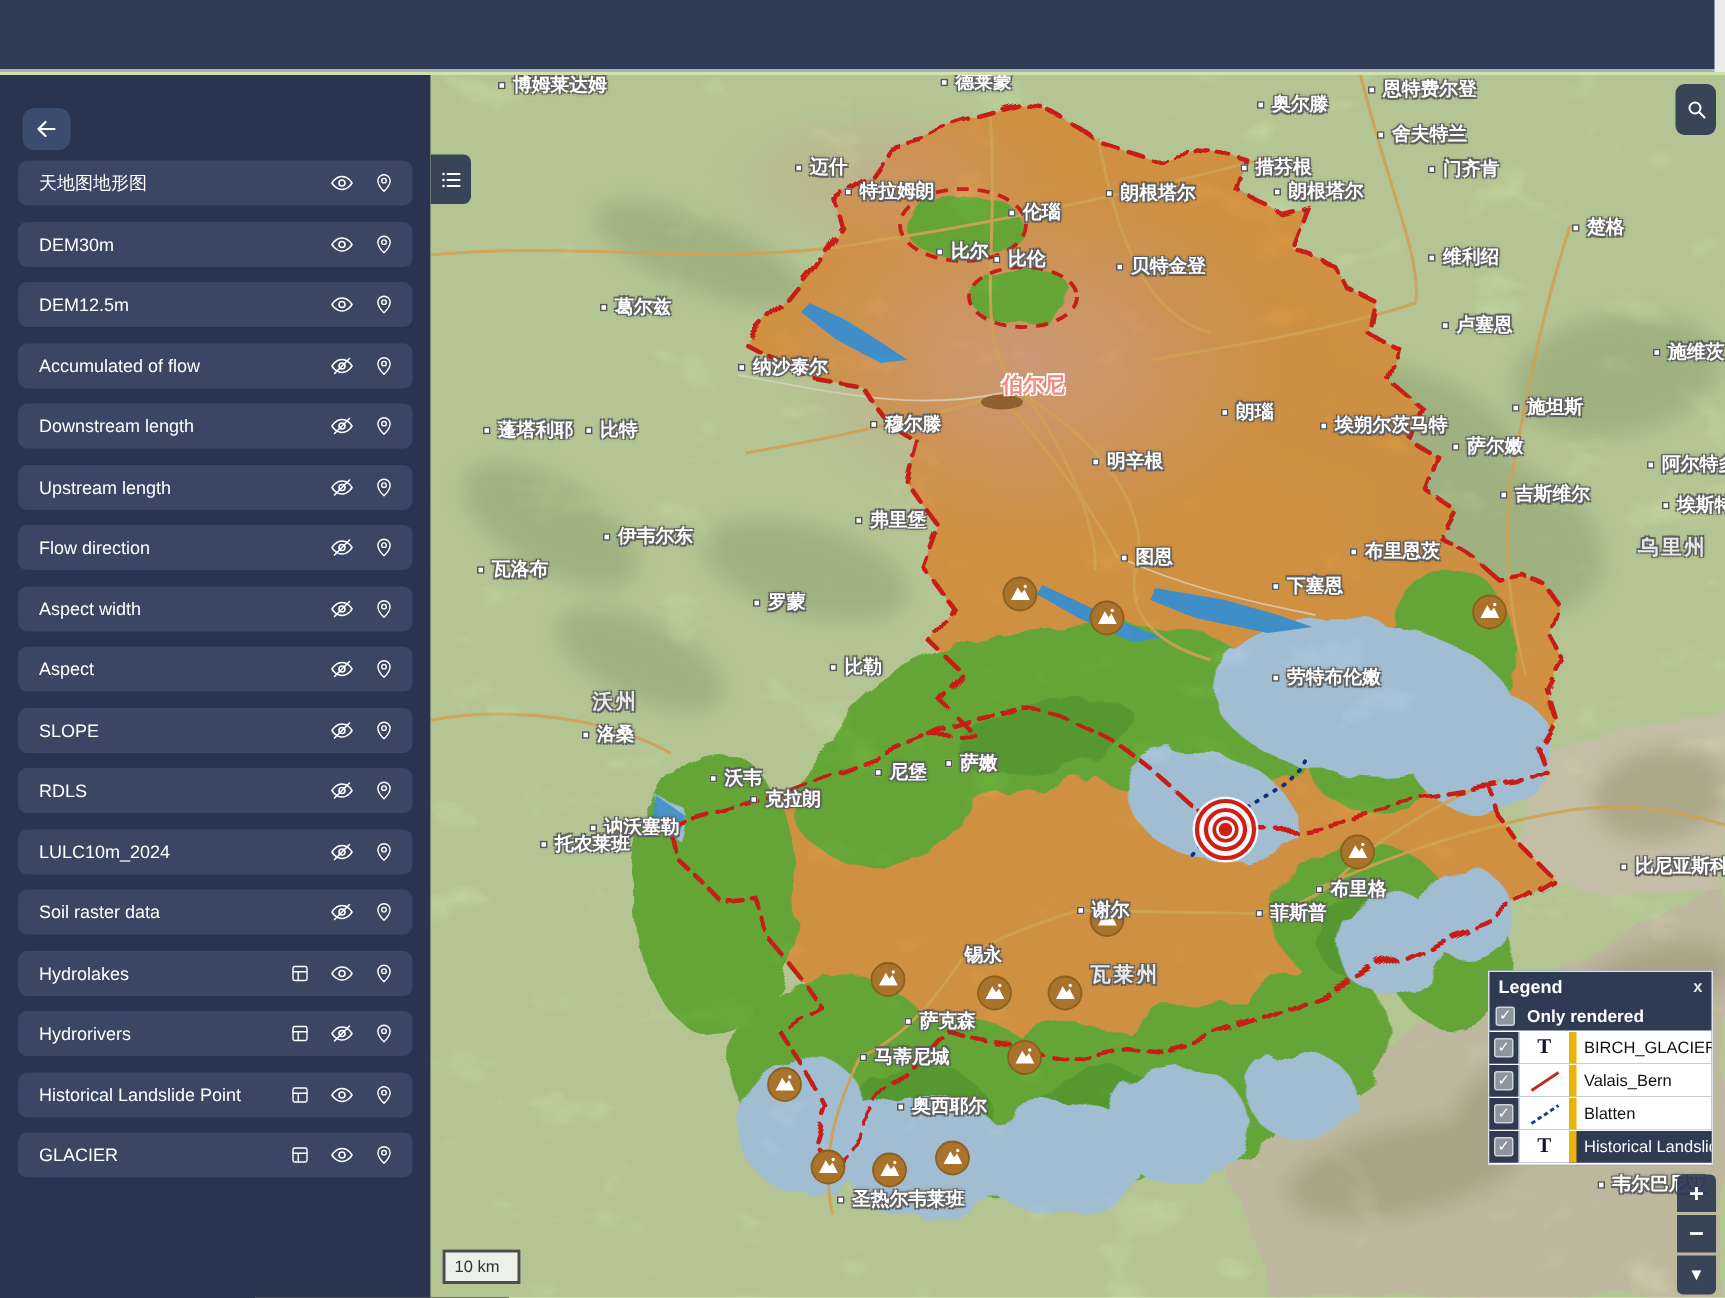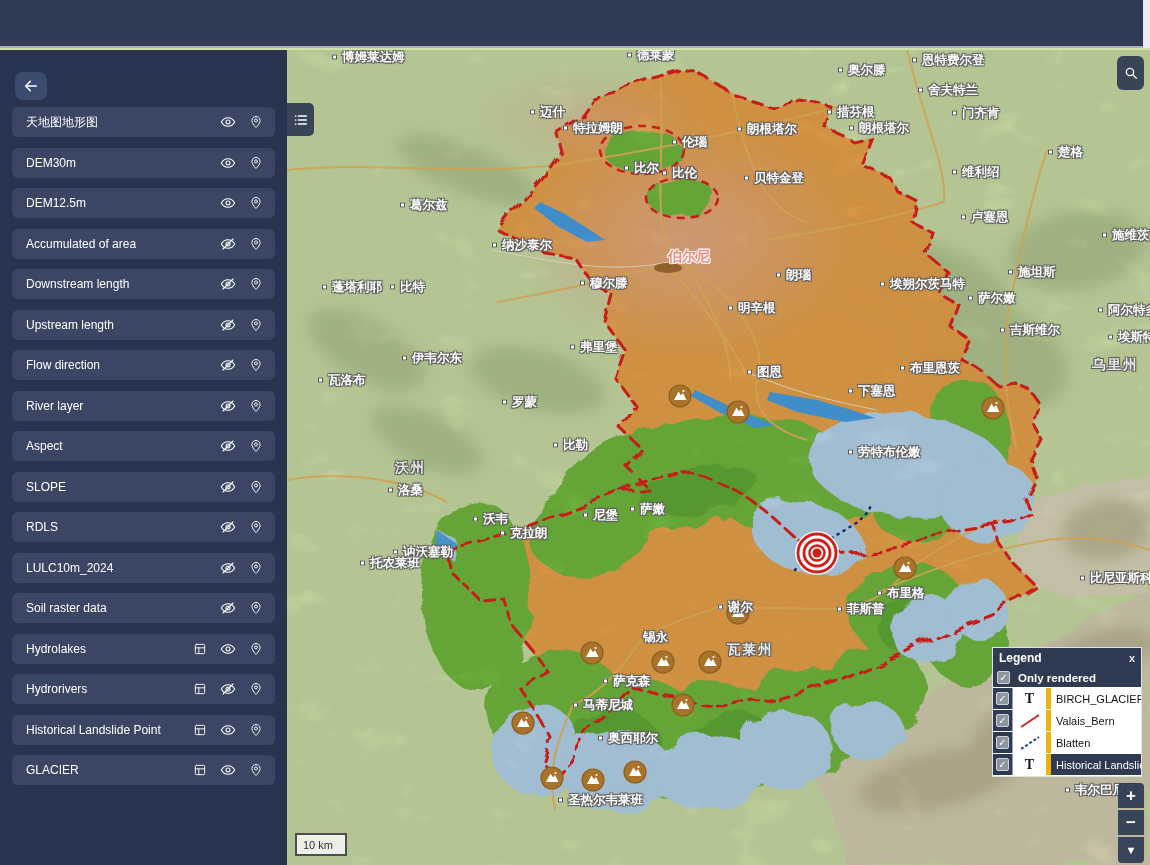--- a/index.html
+++ b/index.html
@@ -125,21 +125,21 @@
               <path style="fill:none;stroke:#fff;stroke-width:1.6;stroke-linecap:round;stroke-linejoin:round" d="M2 12s3.5-6.5 10-6.5S22 12 22 12s-3.5 6.5-10 6.5S2 12 2 12z"></path>
               <circle style="fill:none;stroke:#fff;stroke-width:1.6;stroke-linecap:round;stroke-linejoin:round" cx="12" cy="12" r="3"></circle>
             </svg>
             <svg viewBox="0 0 24 24" class="ic small">
               <path style="fill:none;stroke:#fff;stroke-width:1.6;stroke-linecap:round;stroke-linejoin:round" d="M12 2.5c-3.9 0-7 3-7 6.8C5 14.5 12 21.5 12 21.5s7-7 7-12.2c0-3.8-3.1-6.8-7-6.8z"></path>
               <circle style="fill:none;stroke:#fff;stroke-width:1.6;stroke-linecap:round;stroke-linejoin:round" cx="12" cy="9.3" r="2.6"></circle>
             </svg>
           </span>
         </div>
         <div class="layer-item">
-          <span class="lbl">Accumulated of area</span>
+          <span class="lbl">Accumulated of flow</span>
           <span class="icons">
             <svg viewBox="0 0 24 24" class="ic">
               <path style="fill:none;stroke:#fff;stroke-width:1.6;stroke-linecap:round;stroke-linejoin:round" d="M2 12s3.5-6.5 10-6.5S22 12 22 12s-3.5 6.5-10 6.5S2 12 2 12z"></path>
               <circle style="fill:none;stroke:#fff;stroke-width:1.6;stroke-linecap:round;stroke-linejoin:round" cx="12" cy="12" r="3"></circle>
               <path style="fill:none;stroke:#fff;stroke-width:1.6;stroke-linecap:round;stroke-linejoin:round" d="M4.5 19.5 L19.5 4.5"></path>
             </svg>
             <svg viewBox="0 0 24 24" class="ic small">
               <path style="fill:none;stroke:#fff;stroke-width:1.6;stroke-linecap:round;stroke-linejoin:round" d="M12 2.5c-3.9 0-7 3-7 6.8C5 14.5 12 21.5 12 21.5s7-7 7-12.2c0-3.8-3.1-6.8-7-6.8z"></path>
               <circle style="fill:none;stroke:#fff;stroke-width:1.6;stroke-linecap:round;stroke-linejoin:round" cx="12" cy="9.3" r="2.6"></circle>
             </svg>
@@ -181,21 +181,21 @@
               <circle style="fill:none;stroke:#fff;stroke-width:1.6;stroke-linecap:round;stroke-linejoin:round" cx="12" cy="12" r="3"></circle>
               <path style="fill:none;stroke:#fff;stroke-width:1.6;stroke-linecap:round;stroke-linejoin:round" d="M4.5 19.5 L19.5 4.5"></path>
             </svg>
             <svg viewBox="0 0 24 24" class="ic small">
               <path style="fill:none;stroke:#fff;stroke-width:1.6;stroke-linecap:round;stroke-linejoin:round" d="M12 2.5c-3.9 0-7 3-7 6.8C5 14.5 12 21.5 12 21.5s7-7 7-12.2c0-3.8-3.1-6.8-7-6.8z"></path>
               <circle style="fill:none;stroke:#fff;stroke-width:1.6;stroke-linecap:round;stroke-linejoin:round" cx="12" cy="9.3" r="2.6"></circle>
             </svg>
           </span>
         </div>
         <div class="layer-item">
-          <span class="lbl">River layer</span>
+          <span class="lbl">Aspect width</span>
           <span class="icons">
             <svg viewBox="0 0 24 24" class="ic">
               <path style="fill:none;stroke:#fff;stroke-width:1.6;stroke-linecap:round;stroke-linejoin:round" d="M2 12s3.5-6.5 10-6.5S22 12 22 12s-3.5 6.5-10 6.5S2 12 2 12z"></path>
               <circle style="fill:none;stroke:#fff;stroke-width:1.6;stroke-linecap:round;stroke-linejoin:round" cx="12" cy="12" r="3"></circle>
               <path style="fill:none;stroke:#fff;stroke-width:1.6;stroke-linecap:round;stroke-linejoin:round" d="M4.5 19.5 L19.5 4.5"></path>
             </svg>
             <svg viewBox="0 0 24 24" class="ic small">
               <path style="fill:none;stroke:#fff;stroke-width:1.6;stroke-linecap:round;stroke-linejoin:round" d="M12 2.5c-3.9 0-7 3-7 6.8C5 14.5 12 21.5 12 21.5s7-7 7-12.2c0-3.8-3.1-6.8-7-6.8z"></path>
               <circle style="fill:none;stroke:#fff;stroke-width:1.6;stroke-linecap:round;stroke-linejoin:round" cx="12" cy="9.3" r="2.6"></circle>
             </svg>
@@ -574,21 +574,21 @@
         <div class="map-label" style="left: 375px; top: 123px;"><span class="sq"></span>比伦</div>
         <div class="map-label" style="left: 457px; top: 128px;"><span class="sq"></span>贝特金登</div>
         <div class="map-label" style="left: 665px; top: 122px;"><span class="sq"></span>维利绍</div>
         <div class="map-label" style="left: 674px; top: 167px;"><span class="sq"></span>卢塞恩</div>
         <div class="map-label" style="left: 113px; top: 155px;"><span class="sq"></span>葛尔兹</div>
         <div class="map-label" style="left: 205px; top: 195px;"><span class="sq"></span>纳沙泰尔</div>
         <div class="map-label" style="left: 35px; top: 237px;"><span class="sq"></span>蓬塔利耶</div>
         <div class="map-label" style="left: 103px; top: 237px;"><span class="sq"></span>比特</div>
         <div class="map-label" style="left: 293px; top: 233px;"><span class="sq"></span>穆尔滕</div>
         <div class="map-label capital" style="left: 381px; top: 207px;">伯尔尼</div>
-        <div class="map-label" style="left: 489px; top: 225px; font-family: Liberation Serif, serif;"><span class="sq"></span>朗瑙</div>
+        <div class="map-label" style="left: 527px; top: 225px; font-family: Liberation Serif, serif;"><span class="sq"></span>朗瑙</div>
         <div class="map-label" style="left: 593px; top: 234px;"><span class="sq"></span>埃朔尔茨马特</div>
         <div class="map-label" style="left: 815px; top: 185px;"><span class="sq"></span>施维茨</div>
         <div class="map-label" style="left: 721px; top: 222px;"><span class="sq"></span>施坦斯</div>
         <div class="map-label" style="left: 681px; top: 248px;"><span class="sq"></span>萨尔嫩</div>
         <div class="map-label" style="left: 811px; top: 260px;"><span class="sq"></span>阿尔特多夫</div>
         <div class="map-label" style="left: 678px; top: 280px; padding-left: 35px;"><span class="sq"></span>吉斯维尔</div>
         <div class="map-label" style="left: 821px; top: 287px;"><span class="sq"></span>埃斯特费尔德</div>
         <div class="map-label state" style="left: 805px; top: 315px;">乌里州</div>
         <div class="map-label" style="left: 441px; top: 258px;"><span class="sq"></span>明辛根</div>
         <div class="map-label" style="left: 283px; top: 297px;"><span class="sq"></span>弗里堡</div>

